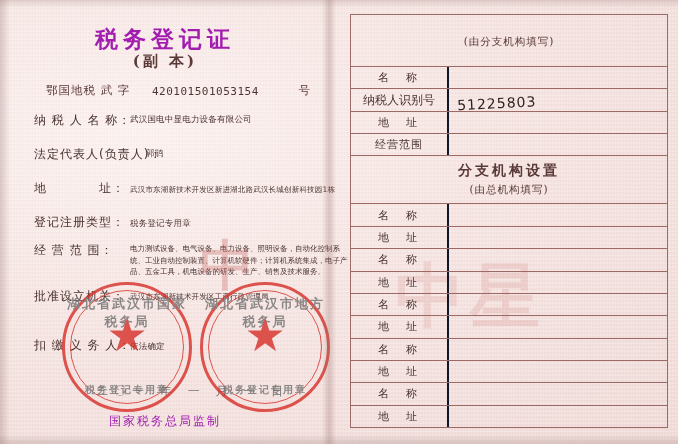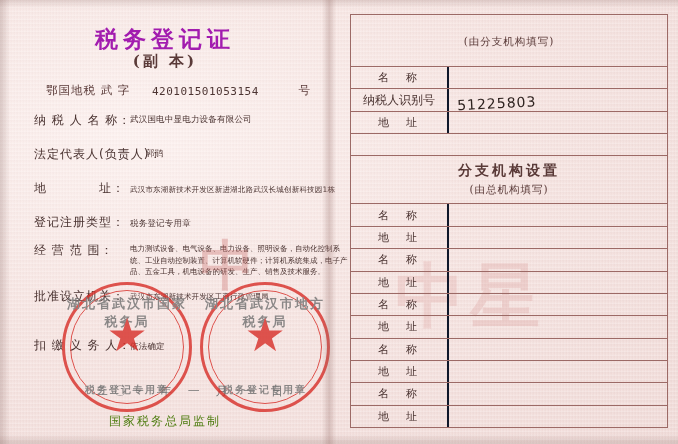--- a/index.html
+++ b/index.html
@@ -158,21 +158,21 @@
     letter-spacing: 6px;
     color: #737373;
   }
   .footer-note {
     position: absolute;
     left: 0; right: 0;
     bottom: 14px;
     text-align: center;
     font-size: 12px;
     letter-spacing: 2px;
-    color: #4d7c0f;
+    color: #a21caf;
   }
 
   
   .stamp {
     position: absolute;
     border-radius: 50%;
     border: 3px solid #d8322c;
     opacity: 0.82;
     pointer-events: none;
   }
@@ -403,20 +403,21 @@
         <div class="tcell-label" style="letter-spacing:0px; font-size:12px;">纳税人识别号</div>
         <div class="tcell-value handwriting">51225803</div>
       </div>
 
       <div class="trow data-row">
         <div class="tcell-label">地　址</div>
         <div class="tcell-value"></div>
       </div>
 
       <div class="trow data-row">
+        <div class="tcell-label" style="letter-spacing:1px;">经营范围</div>
         <div class="tcell-value"></div>
       </div>
 
       <div class="trow thead r-head-2">
         <div class="t1">分支机构设置</div>
         <div class="t2">(由总机构填写)</div>
       </div>
 
       <div class="trow data-row">
         <div class="tcell-label">名　称</div>

